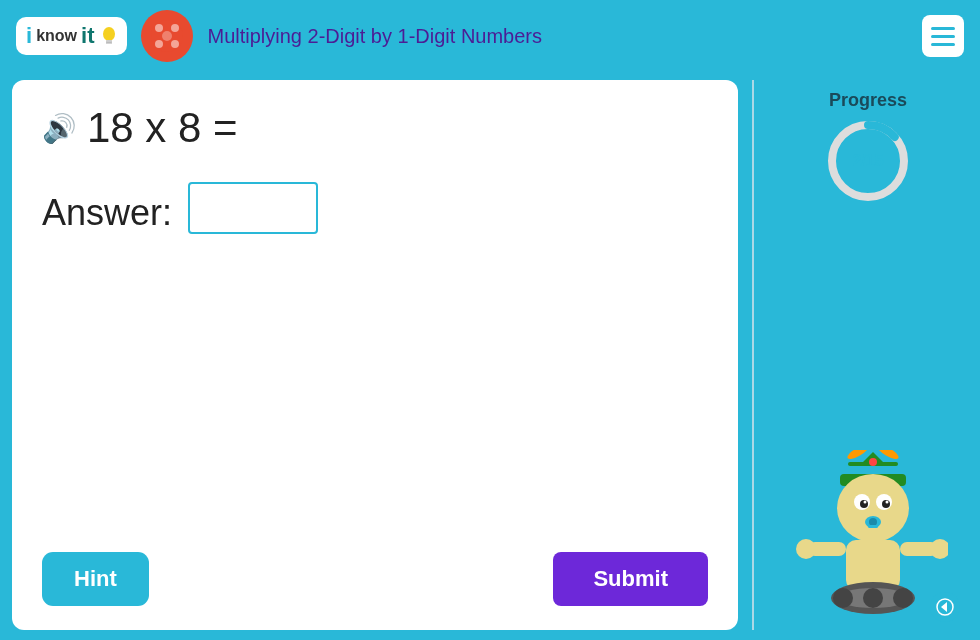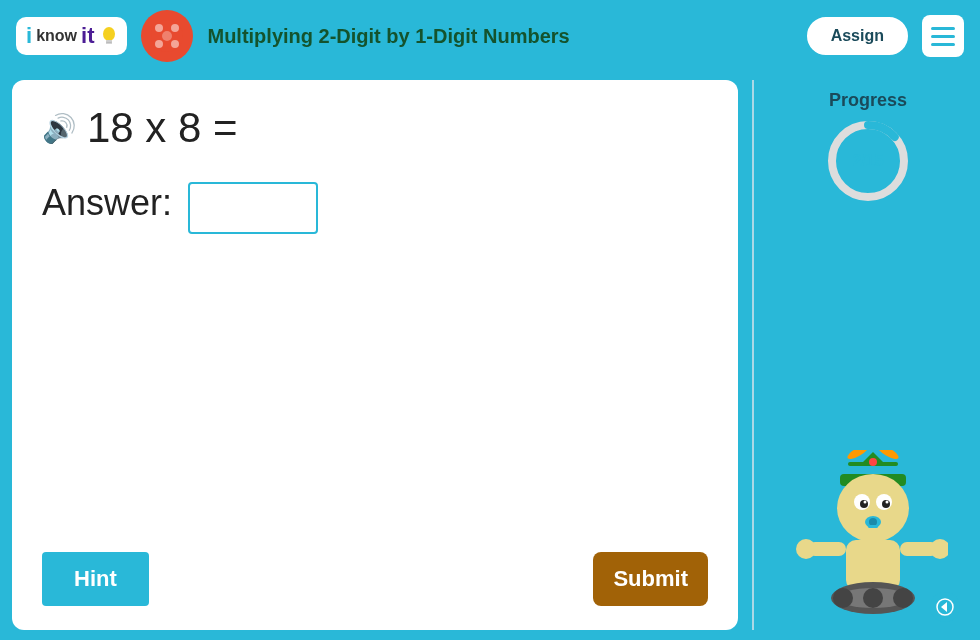--- a/index.html
+++ b/index.html
@@ -24,37 +24,37 @@
     .logo-box {
       background: white;
       border-radius: 10px;
       padding: 6px 10px;
       display: flex;
       align-items: center;
       gap: 4px;
     }
     .logo-text-i { color: #29b8d8; font-weight: 900; font-size: 22px; }
     .logo-text-know { color: #333; font-weight: 900; font-size: 16px; }
-    .logo-text-it { color: #4c1d95; font-weight: 900; font-size: 22px; }
+    .logo-text-it { color: #0f766e; font-weight: 900; font-size: 22px; }
 
     .film-icon {
       background: #e84a2f;
       border-radius: 50%;
       width: 52px;
       height: 52px;
       display: flex;
       align-items: center;
       justify-content: center;
       flex-shrink: 0;
     }
 
     .title-text {
-      color: #14532d;
+      color: #4c1d95;
       font-size: 20px;
-      font-weight: 700;
+      font-weight: 400;
       flex: 1;
     }
 
     .assign-btn {
       background: white;
       border: 2px solid white;
       border-radius: 20px;
       padding: 8px 22px;
       font-size: 16px;
       font-weight: 700;
@@ -114,21 +114,21 @@
     }
 
     .sound-icon {
       font-size: 28px;
       color: #555;
       cursor: pointer;
     }
 
     .answer-row {
       display: flex;
-      align-items: flex-start;
+      align-items: flex-end;
       gap: 16px;
       font-size: 36px;
       font-weight: 400;
       color: #222;
     }
 
     .answer-input {
       border: 2px solid #29b8d8;
       border-radius: 4px;
       width: 130px;
@@ -142,33 +142,33 @@
       margin-top: auto;
       display: flex;
       justify-content: space-between;
       align-items: center;
     }
 
     .hint-btn {
       background: #29b8d8;
       color: white;
       border: none;
-      border-radius: 4px;
+      border-radius: 11px;
       padding: 14px 32px;
       font-size: 22px;
       font-weight: 700;
       cursor: pointer;
     }
 
     .submit-btn {
-      background: #a16207;
+      background: #6d28d9;
       color: white;
       border: none;
       border-radius: 8px;
-      padding: 14px 20px;
+      padding: 14px 40px;
       font-size: 22px;
       font-weight: 700;
       cursor: pointer;
     }
 
     
     .divider {
       width: 2px;
       background: #29b8d8;
       border-left: 2px solid #aad8e6;
@@ -269,21 +269,20 @@
       <circle cx="18" cy="18" r="5" fill="white" opacity="0.3"></circle>
       <circle cx="10" cy="10" r="4" fill="white" opacity="0.5"></circle>
       <circle cx="26" cy="10" r="4" fill="white" opacity="0.5"></circle>
       <circle cx="10" cy="26" r="4" fill="white" opacity="0.5"></circle>
       <circle cx="26" cy="26" r="4" fill="white" opacity="0.5"></circle>
     </svg>
   </div>
 
   <span class="title-text">Multiplying 2-Digit by 1-Digit Numbers</span>
 
-  <button class="assign-btn">Assign</button>
 
   <button class="menu-btn">
     <div class="menu-line"></div>
     <div class="menu-line"></div>
     <div class="menu-line"></div>
   </button>
 </div>
 
 <div class="main">
 

